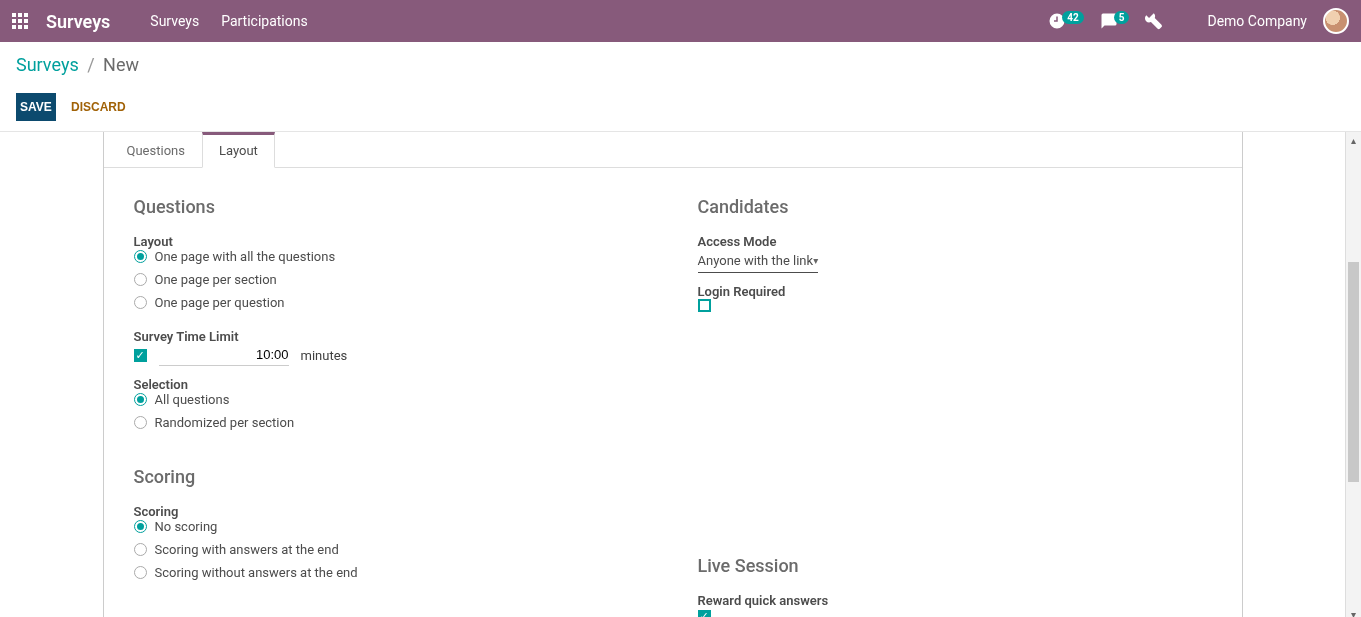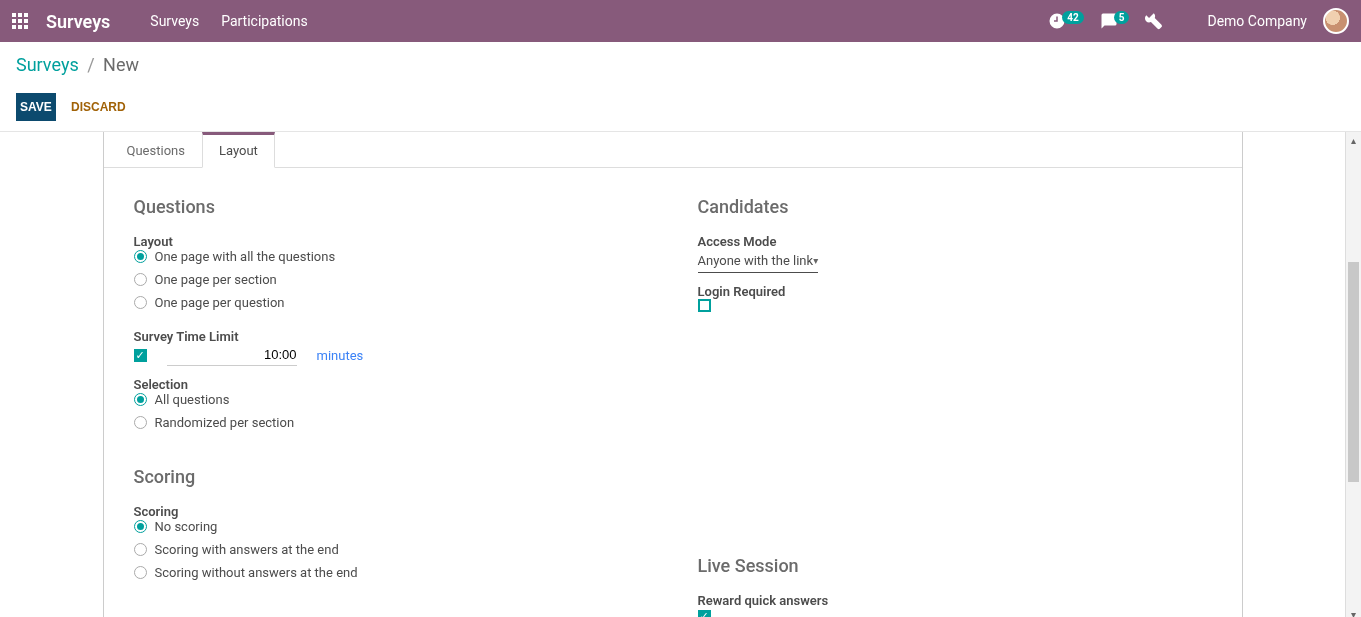--- a/index.html
+++ b/index.html
@@ -46,23 +46,23 @@
 .field-row { display: flex; align-items: flex-start; margin-bottom: 6px; flex-direction: column; }
 .field-label { width: 148px; font-weight: 600; font-size: 13px; color: #4c4c4c; padding-top: 5px; flex-shrink: 0; }
 .field-value { flex: 1; }
 .radio-opt { display: flex; align-items: center; margin-bottom: 8px; font-size: 13px; color: #4c4c4c; cursor: pointer; }
 .radio { width: 13px; height: 13px; border: 1px solid #aaa; border-radius: 50%; margin-right: 8px; display: flex; align-items: center; justify-content: center; flex-shrink: 0; }
 .radio.checked { border-color: #00a09d; }
 .radio.checked::after { content: ''; width: 7px; height: 7px; background: #00a09d; border-radius: 50%; }
 .checkbox { width: 13px; height: 13px; border: 2px solid #00a09d; display: inline-flex; align-items: center; justify-content: center; cursor: pointer; flex-shrink: 0; }
 .checkbox.checked { background: #00a09d; }
 .checkbox.checked::after { content: '✓'; color: #fff; font-size: 11px; line-height: 1; }
-.time-row { display: flex; align-items: center; gap: 20px; }
+.time-row { display: flex; align-items: center; gap: 12px; }
 .time-input { border: none; border-bottom: 1px solid #ccc; width: 130px; font-size: 13px; padding: 3px 0; text-align: right; outline: none; }
-.time-unit { font-size: 13px; color: #3b82f6; }
+.time-unit { font-size: 13px; color: #404040; }
 .select-field { width: 100%; border: none; border-bottom: 1px solid #4c4c4c; padding: 4px 0; font-size: 13px; display: flex; justify-content: space-between; align-items: center; cursor: pointer; }
 .select-field .caret { font-size: 10px; color: #666; }
 .text-input { border: none; border-bottom: 1px solid #ccc; width: 100%; font-size: 13px; padding: 3px 0; outline: none; }
 
 
 .fake-scrollbar { width: 16px; background: #f3f3f3; border-left: 1px solid #ddd; position: relative; }
 .fake-scrollbar .arrow { position: absolute; left: 0; right: 0; height: 16px; display: flex; align-items: center; justify-content: center; color: #666; font-size: 10px; cursor: pointer; }
 .fake-scrollbar .arrow.up { top: 0; }
 .fake-scrollbar .arrow.down { bottom: 0; }
 .fake-scrollbar .thumb { position: absolute; left: 2px; right: 2px; top: 130px; height: 220px; background: #c8c8c8; cursor: pointer; }

